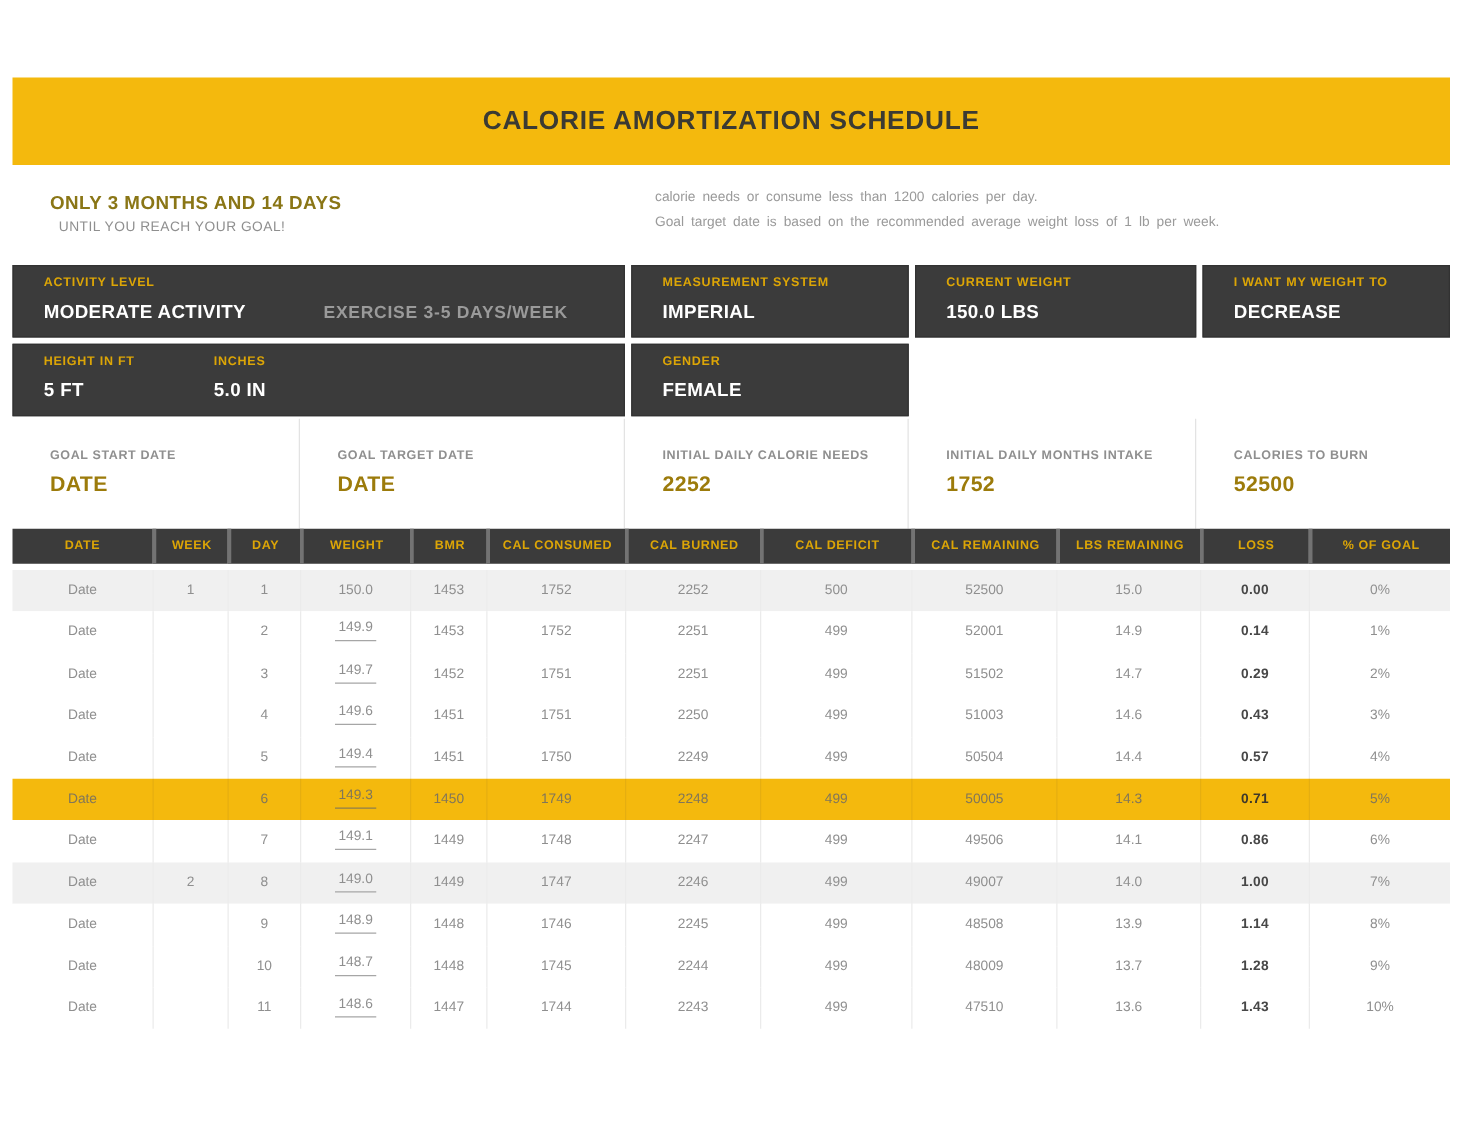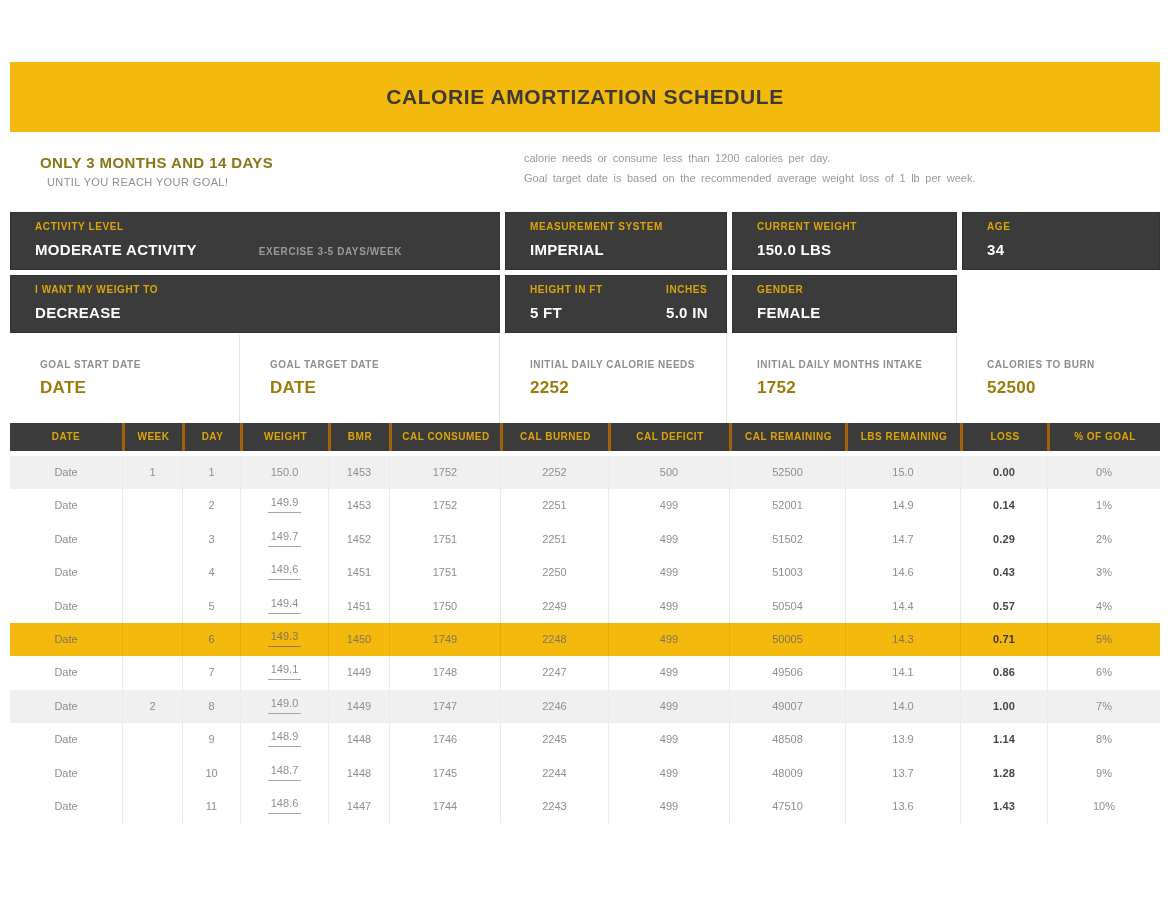--- a/index.html
+++ b/index.html
@@ -29,21 +29,21 @@
 
   
   .settings-grid {
     display:grid; grid-template-columns:490px 222px 225px 1fr;
     grid-auto-rows:58px; gap:5px; margin-top:2px;
   }
   .panel { background:#3b3b3b; border:1px solid #323232; padding:8px 0 0 24px; overflow:hidden; }
   .p-label { font-size:10px; font-weight:bold; color:#dca506; letter-spacing:.6px; }
   .p-value-row { display:flex; align-items:baseline; margin-top:9px; }
   .p-value { font-size:15px; font-weight:bold; color:#ffffff; letter-spacing:.3px; }
-  .p-note { font-size:10px; font-weight:bold; color:#9a9a9a; letter-spacing:.6px; margin-left:62px; }
+  .p-note { font-size:14px; font-weight:bold; color:#9a9a9a; letter-spacing:.6px; margin-left:62px; }
   .sub-cols { display:flex;gap:21px; }
   .sub-col-1 { width:115px; }
 
   
   .summary-grid {
     display:grid; grid-template-columns:230px 260px 227px 230px 1fr;
     height:88px; margin-top:2px;
   }
   .s-cell { padding:24px 0 0 30px; border-right:1px solid #e3e3e3; }
   .s-cell:last-child { border-right:none; }
@@ -51,21 +51,21 @@
   .s-value { font-size:17px; font-weight:bold; color:#9c7b0b; margin-top:8px; letter-spacing:.3px; }
 
   
   .grid {
     display:grid;
     grid-template-columns:112px 60px 58px 88px 61px 111px 108px 121px 116px 115px 87px 1fr;
   }
   .h-cell {
     background:#3b3b3b; height:28px; line-height:28px; text-align:center;
     font-size:10px; font-weight:bold; color:#dca506; letter-spacing:.5px;
-    border-left:3px solid #a16207; white-space:nowrap; overflow:hidden;
+    border-left:3px solid #737373; white-space:nowrap; overflow:hidden;
   }
   .h-cell:first-child { border-left:none; }
   .sched-body { margin-top:5px; }
   .t-row { height:33.4px; background:#ffffff; }
   .t-row.week-start { background:#f0f0f0; }
   .t-row.highlight { background:#F4B90D; }
   .t-cell {
     height:100%; line-height:33.4px; text-align:center;
     font-size:11px; color:#8f8f8f; border-left:1px solid #ebebeb; white-space:nowrap;
   }
@@ -116,26 +116,20 @@
       </div>
     </div>
 
     <div class="panel">
       <div class="p-label">CURRENT WEIGHT</div>
       <div class="p-value-row">
         <div class="p-value">150.0 LBS</div>
       </div>
     </div>
 
-    <div class="panel">
-      <div class="p-label">AGE</div>
-      <div class="p-value-row">
-        <div class="p-value">34</div>
-      </div>
-    </div>
 
     <div class="panel">
       <div class="p-label">I WANT MY WEIGHT TO</div>
       <div class="p-value-row">
         <div class="p-value">DECREASE</div>
       </div>
     </div>
 
     <div class="panel">
       <div class="sub-cols">

